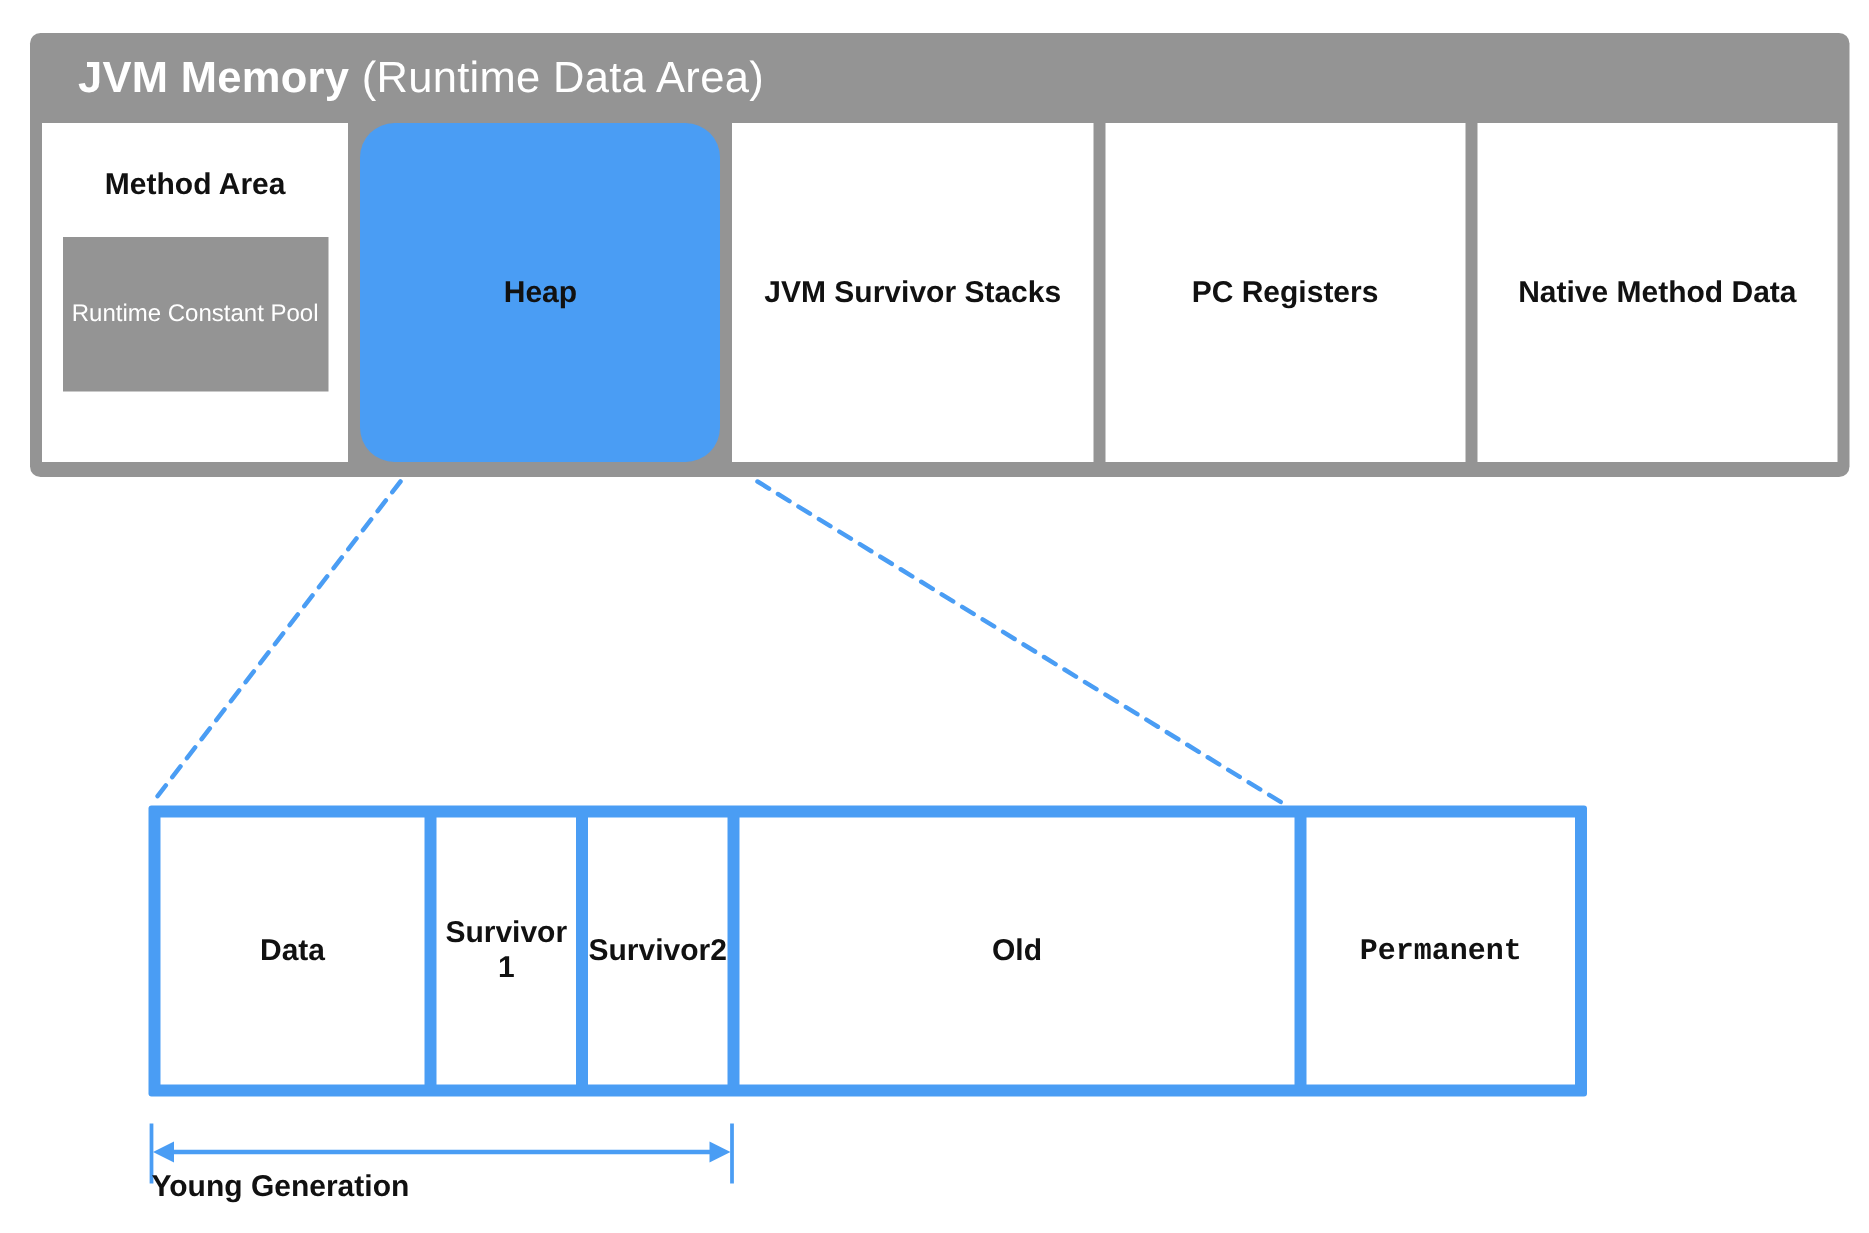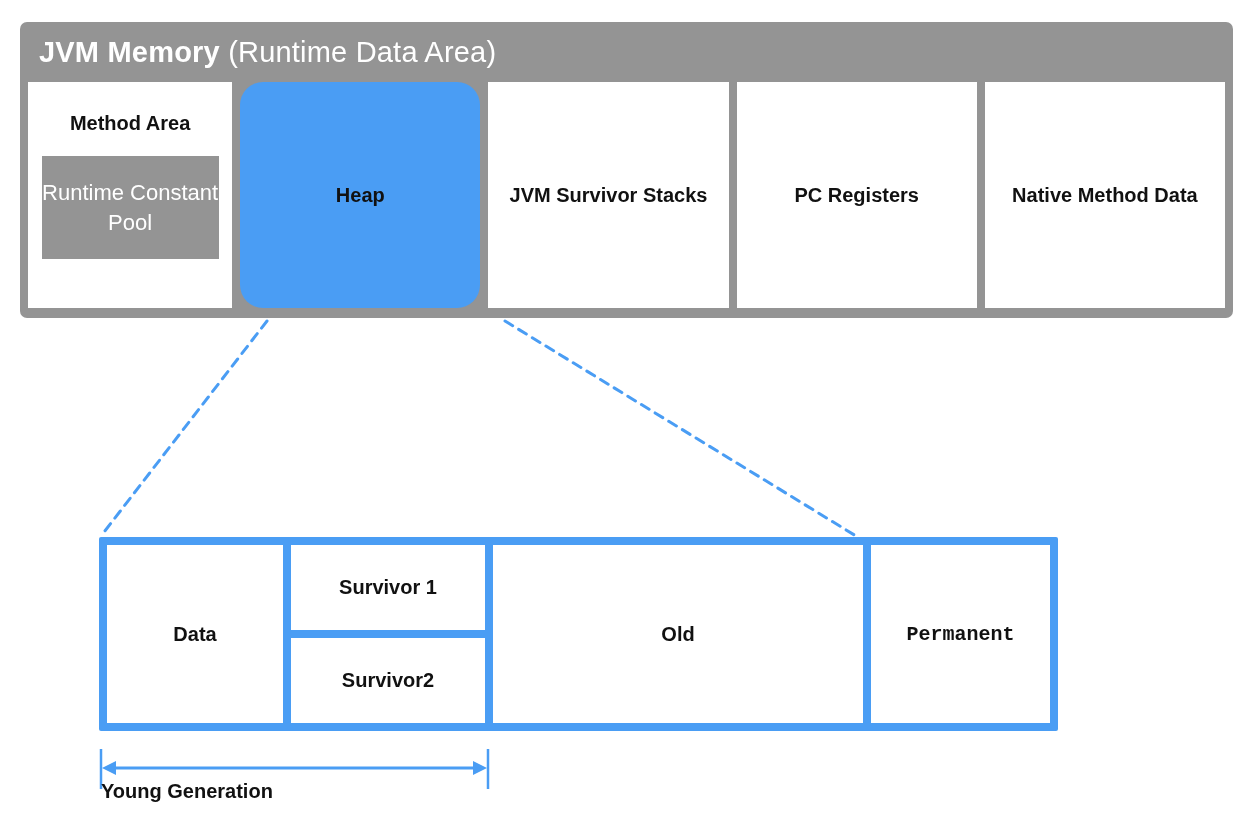--- a/index.html
+++ b/index.html
@@ -11,55 +11,55 @@
   *{margin:0;padding:0;box-sizing:border-box;}
   html,body{width:1246px;height:822px;background:#ffffff;overflow:hidden;}
   body{font-family:"Liberation Sans",sans-serif;color:var(--text);position:relative;}
 
   
   .jvm-container{
     position:absolute;left:20px;top:22px;width:1213px;height:296px;
     background:var(--gray);border-radius:7px;
   }
   .jvm-title{
-    height:60px;display:flex;align-items:center;padding-left:19px;
+    height:60px;display:flex;align-items:center;padding-left:32px;
     color:#ffffff;font-size:29px;letter-spacing:.2px;white-space:pre;
   }
   .jvm-title .t-bold{font-weight:700;}
   .jvm-title .t-rest{font-weight:400;}
   .boxes-row{
     position:absolute;left:8px;right:8px;top:60px;bottom:10px;
     display:flex;gap:8px;
   }
   .mem-box{
     flex:1 1 0;background:#ffffff;display:flex;flex-direction:column;
     align-items:center;justify-content:center;text-align:center;
     font-size:20px;font-weight:700;line-height:1.4;padding:0 18px;
   }
   .mem-box.heap{background:var(--blue);border-radius:23px;}
-  .mem-box.method{justify-content:flex-start;padding:0;}
+  .mem-box.method{justify-content:flex-start;padding:0;gap:21px;}
   .method-label{margin-top:27px;}
   .rcp-box{
-    margin-top:19px;width:177px;height:103px;background:var(--gray);
+    width:177px;height:103px;background:var(--gray);
     display:flex;align-items:center;justify-content:center;text-align:center;
-    color:#ffffff;font-size:22px;font-weight:400;line-height:1.35;
+    color:#ffffff;font-size:16px;font-weight:400;line-height:1.35;
   }
 
   
   .heap-detail{
     position:absolute;left:99px;top:537px;width:959px;height:194px;
     background:var(--blue);border-radius:2px;
     display:flex;gap:8px;padding:8px;
   }
   .hd-cell{
     background:#ffffff;display:flex;align-items:center;justify-content:center;
     font-size:20px;font-weight:700;text-align:center;
   }
   .hd-eden{width:176px;flex:none;}
-  .hd-survivors{width:194px;flex:none;display:flex;flex-direction:column;gap:8px;background:transparent;}
+  .hd-survivors{width:194px;flex:none;display:flex;flex-direction:row;gap:8px;background:transparent;}
   .hd-survivors .hd-cell{flex:1 1 0;}
   .hd-old{flex:1 1 auto;justify-content:center;}
   .hd-permanent{width:179px;flex:none;font-family:Liberation Mono, monospace;}
 
   
   .yg-label{
     position:absolute;left:101px;top:780px;width:388px;
     font-size:20px;font-weight:700;
   }
 

